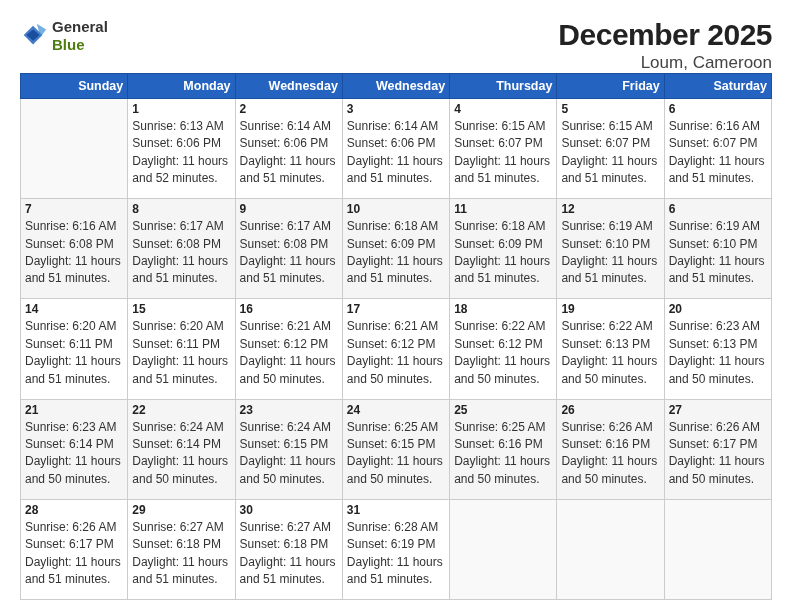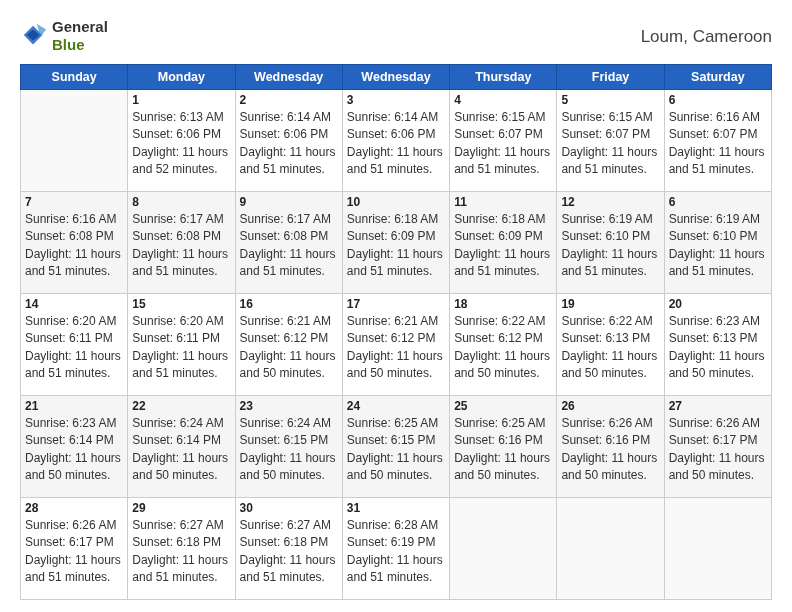--- a/index.html
+++ b/index.html
@@ -13,22 +13,21 @@
     .page {
       width: 792px;
       height: 612px;
       padding: 18px 20px 12px 20px;
       display: flex;
       flex-direction: column;
     }
     .header {
       display: flex;
       justify-content: space-between;
-      align-items: center;
-      margin-bottom: 10px;
+      align-items: flex-start;
     }
     .logo {
       display: flex;
       align-items: center;
       gap: 4px;
     }
     .logo-text {
       font-size: 15px;
       font-weight: bold;
       line-height: 1.2;
@@ -59,21 +58,21 @@
       border-collapse: collapse;
       width: 100%;
       table-layout: fixed;
     }
     .calendar th {
       background: #2563c0;
       color: #fff;
       font-size: 12.5px;
       font-weight: bold;
       padding: 5px 4px;
-      text-align: center;
+      text-align: right;
       border: 1px solid #1a4fa0;
     }
     .calendar td {
       vertical-align: top;
       border: 1px solid #ccc;
       padding: 3px 4px;
       font-size: 9.5px;
       color: #333;
       height: 88px;
     }
@@ -105,20 +104,21 @@
         <polygon points="14,4 24,14 14,24 4,14" fill="#2563c0" opacity="0.85"></polygon>
         <polygon points="14,8 21,14 14,20 7,14" fill="#1a4fa0"></polygon>
         <polygon points="18,2 28,8 22,16" fill="#3a8fd4" opacity="0.7"></polygon>
       </svg>
       <div class="logo-text">
         <div class="logo-general">General</div>
         <div class="logo-blue">Blue</div>
       </div>
     </div>
     <div class="title-block">
+      <div class="month-title">December 2025</div>
       <div class="location">Loum, Cameroon</div>
     </div>
   </div>
 
   <table class="calendar">
     <thead>
       <tr>
       <th>Sunday</th>
           <th>Monday</th>
           <th>Wednesday</th>

